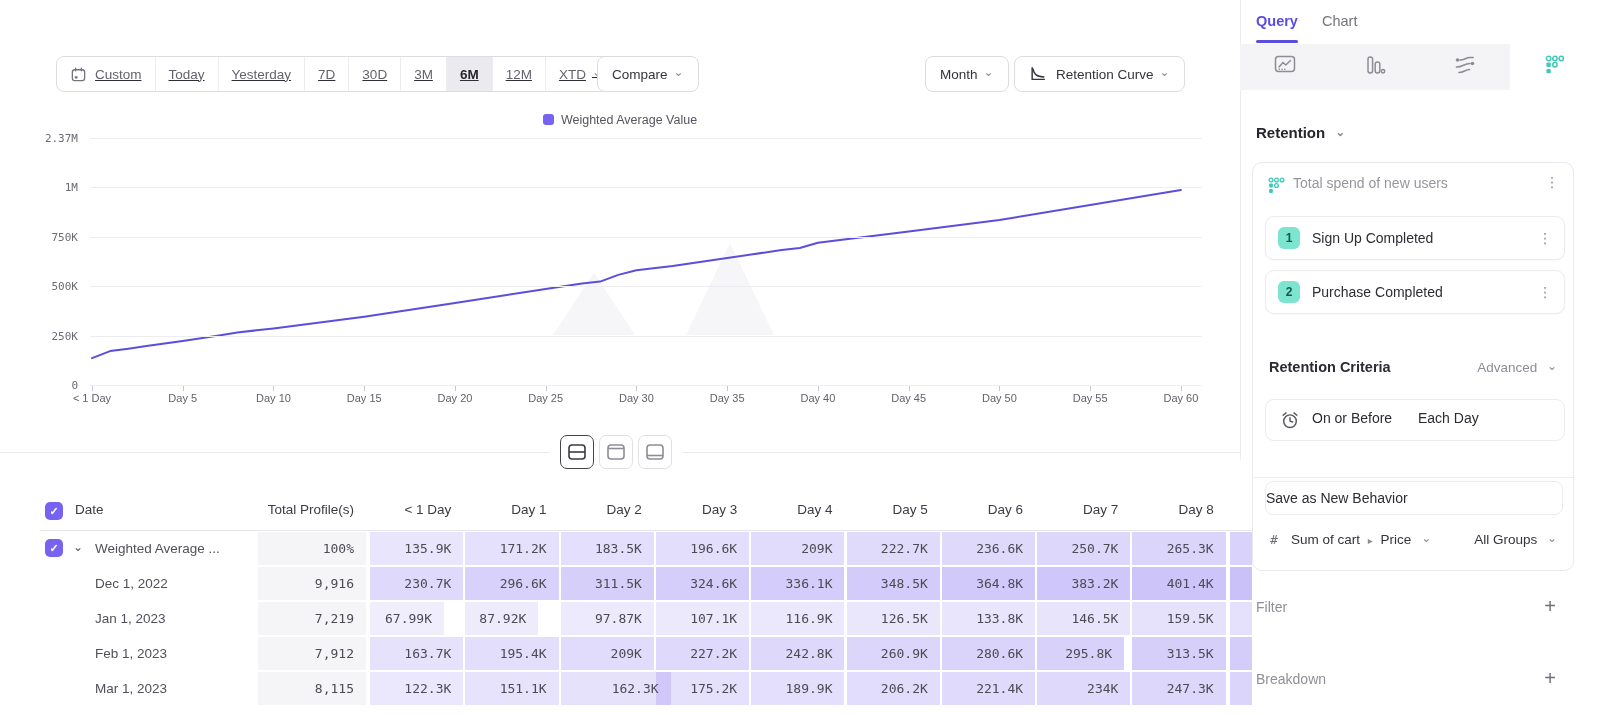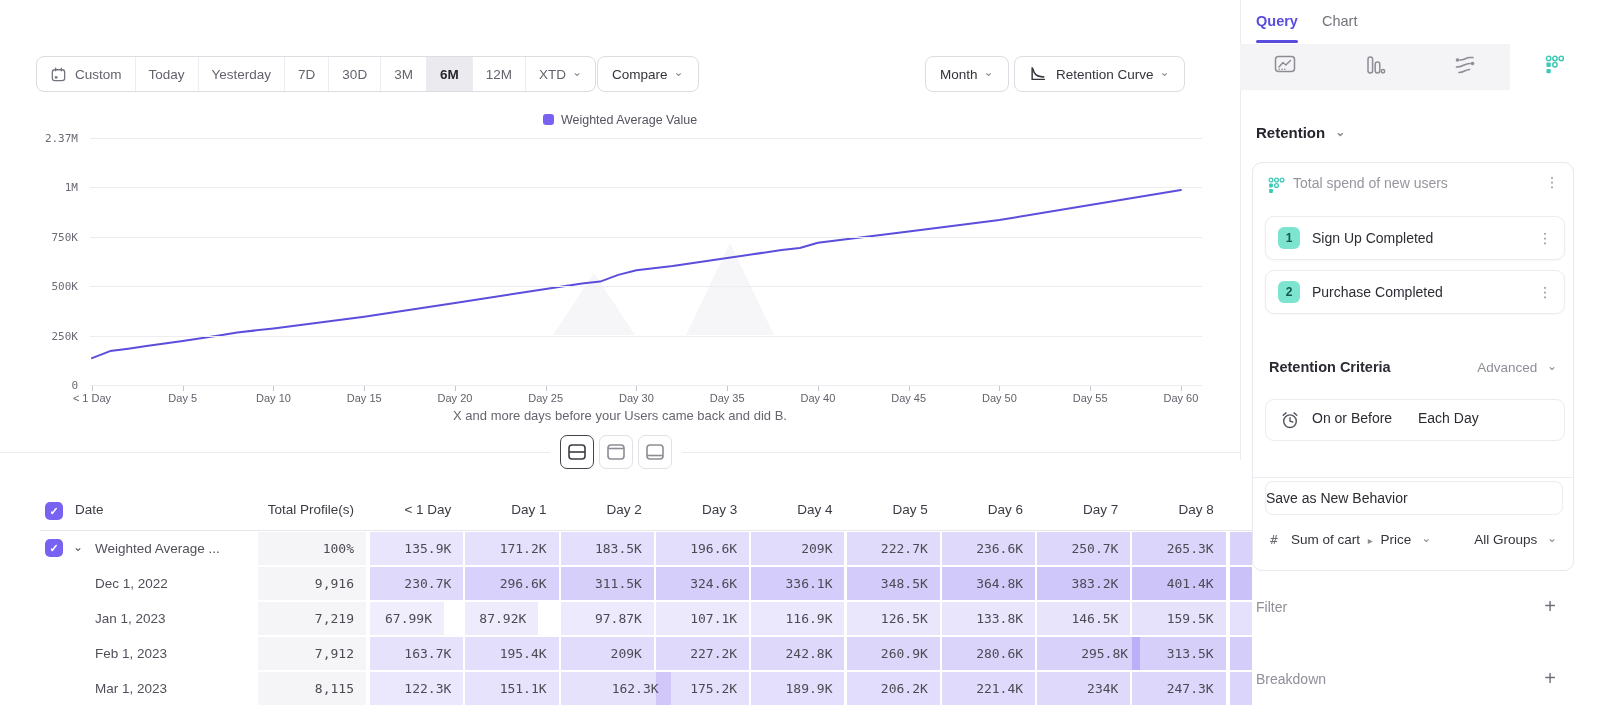--- a/index.html
+++ b/index.html
@@ -53,21 +53,21 @@
   .steplabel{position:absolute;left:46px;top:0;height:42px;line-height:42px;font-size:14px;color:#2c2c34;font-weight:500;}
   .stepkebab{position:absolute;right:12px;top:0;height:42px;line-height:42px;}
   .prow-label{font-size:14px;color:#8f8f98;}
   .plus{position:absolute;right:44px;font-size:20px;font-weight:400;color:#70707a;cursor:pointer;}
 </style>
 </head>
 <body>
 
 <div id="app">
 
-  <div class="abs" style="left:36px;top:56px;">
+  <div class="abs" style="left:56px;top:56px;text-decoration:underline;">
     <div class="seg" id="seg">
         <div class="seg-item">
           <span class="cal-icon">
             <svg width="17" height="17" viewBox="0 0 18 18" fill="none">
               <rect x="2.5" y="4" width="13" height="11.5" rx="2.5" stroke="#74747e" stroke-width="1.4"></rect>
               <path d="M6 2.4 V5 M12 2.4 V5" stroke="#74747e" stroke-width="1.4" stroke-linecap="round"></path>
               <rect x="5" y="10.8" width="3" height="2.4" rx="0.6" fill="#74747e"></rect>
             </svg>
           </span>
           <span>Custom</span>
@@ -160,21 +160,20 @@
       <div class="xlab" style="left: 779.92px;">Day 40</div>
       <div class="xtick" style="left: 908.66px;"></div>
       <div class="xlab" style="left: 870.66px;">Day 45</div>
       <div class="xtick" style="left: 999.4px;"></div>
       <div class="xlab" style="left: 961.4px;">Day 50</div>
       <div class="xtick" style="left: 1090.14px;"></div>
       <div class="xlab" style="left: 1052.14px;">Day 55</div>
       <div class="xtick" style="left: 1180.88px;"></div>
       <div class="xlab" style="left: 1142.88px;">Day 60</div>
     </div>
-  <div class="caption">X and more days before your Users came back and did B.</div>
 
   <div class="abs" style="left:0;top:452px;width:1240px;height:1px;background:#ebebef;"></div>
   <div id="toggles">
       <div class="toggle active">
         <svg width="22" height="22" viewBox="0 0 22 22" fill="none">
           <rect x="3" y="4" width="16" height="14" rx="3" stroke="#3b3b44" stroke-width="1.6"></rect>
           <path d="M3 11 H19" stroke="#3b3b44" stroke-width="1.6"></path>
         </svg>
       </div>
       <div class="toggle">
@@ -254,21 +253,21 @@
         <div class="trow" style="top: 143px;">
           <div class="rowlabel" style="left: 55px;">Feb 1, 2023</div>
           <div class="cell mono" style="left: 218px; width: 108px; background: rgb(245, 245, 247);">7,912</div>
           <div class="cell mono" style="left: 330px; width: 93.3px; background: rgba(122, 99, 240, 0.19);">163.7K</div>
           <div class="cell mono" style="left: 425.3px; width: 93.3px; background: rgba(122, 99, 240, 0.21);">195.4K</div>
           <div class="cell mono" style="left: 520.6px; width: 93.3px; background: rgba(122, 99, 240, 0.224);">209K</div>
           <div class="cell mono" style="left: 615.9px; width: 93.3px; background: rgba(122, 99, 240, 0.24);">227.2K</div>
           <div class="cell mono" style="left: 711.2px; width: 93.3px; background: rgba(122, 99, 240, 0.25);">242.8K</div>
           <div class="cell mono" style="left: 806.5px; width: 93.3px; background: rgba(122, 99, 240, 0.263);">260.9K</div>
           <div class="cell mono" style="left: 901.8px; width: 93.3px; background: rgba(122, 99, 240, 0.28);">280.6K</div>
-          <div class="cell mono" style="left: 997.1px; width: 103px; background: rgba(122, 99, 240, 0.29);">295.8K</div>
+          <div class="cell mono" style="left: 997.1px; width: 87px; background: rgba(122, 99, 240, 0.29);">295.8K</div>
           <div class="cell mono" style="left: 1092.4px; width: 93.3px; background: rgba(122, 99, 240, 0.306);">313.5K</div>
           <div class="cell" style="left: 1190px; width: 22px; background: rgba(122, 99, 240, 0.32);"></div>
         </div>
         <div class="trow" style="top: 178px;">
           <div class="rowlabel" style="left: 55px;">Mar 1, 2023</div>
           <div class="cell mono" style="left: 218px; width: 108px; background: rgb(245, 245, 247);">8,115</div>
           <div class="cell mono" style="left: 330px; width: 93.3px; background: rgba(122, 99, 240, 0.153);">122.3K</div>
           <div class="cell mono" style="left: 425.3px; width: 93.3px; background: rgba(122, 99, 240, 0.176);">151.1K</div>
           <div class="cell mono" style="left: 520.6px; width: 110px; background: rgba(122, 99, 240, 0.184);">162.3K</div>
           <div class="cell mono" style="left: 615.9px; width: 93.3px; background: rgba(122, 99, 240, 0.196);">175.2K</div>

